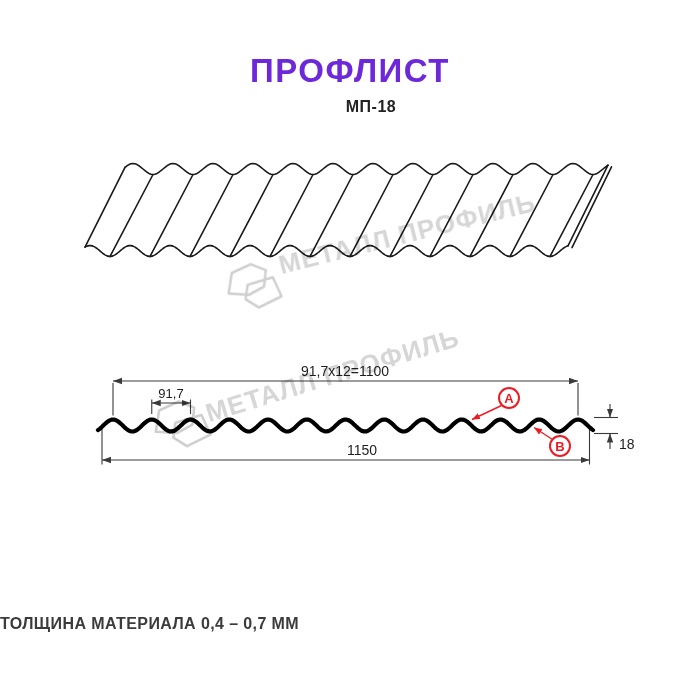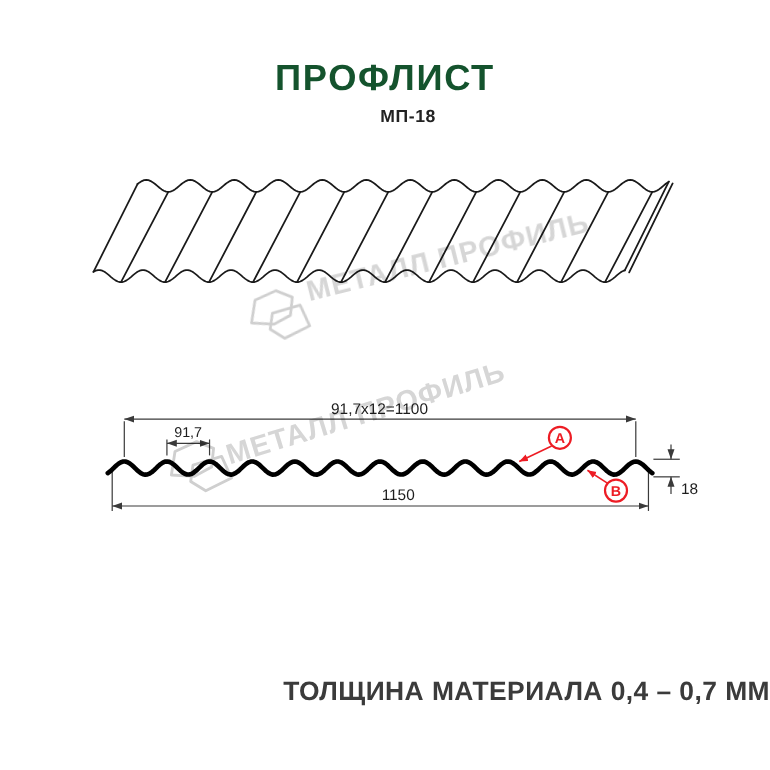--- a/index.html
+++ b/index.html
@@ -4,21 +4,21 @@
 <style>
   html,body{margin:0;padding:0;background:#fff;}
   #stage{
     position:relative;width:700px;height:700px;background:#ffffff;
     font-family:"Liberation Sans",sans-serif;overflow:hidden;
   }
   
   .hdr{position:absolute;left:0;top:54px;width:700px;text-align:center;}
   .hdr h1{
     margin:0;font-size:33px;font-weight:bold;letter-spacing:1.5px;
-    color:#14532d;line-height:1.05;
+    color:#6d28d9;line-height:1.05;
   }
   .hdr .sub{
     margin-top:9px;font-size:16px;font-weight:bold;letter-spacing:.5px;color:#222;padding-left:42px;
   }
   
   svg{position:absolute;left:0;overflow:visible;}
   #sheet3d{top:140px;}
   #dimdraw{top:358px;}
   .dimtxt{font-family:"Liberation Sans",sans-serif;font-size:14px;fill:#1e1e1e;}
   .dimtxt.small{font-size:13px;}
@@ -29,22 +29,22 @@
     position:absolute;white-space:nowrap;font-weight:bold;font-size:26px;
     letter-spacing:1px;color:#d6d6d6;transform-origin:left bottom;
   }
   #wm1-text{left:283px;top:250px;transform:rotate(-14deg);}
   #wm2-text{left:211px;top:398px;transform:rotate(-17deg);}
   .wm-logo{position:absolute;}
   #wm1-logo{left:224px;top:262px;transform:rotate(-8deg);}
   #wm2-logo{left:151px;top:399px;transform:rotate(-8deg);}
   
   .ftr{
-    position:absolute;left:0;top:615px;width:700px;text-align:right;
-    font-size:24px;font-weight:bold;letter-spacing:.4px;color:#3b3b3b;
+    position:absolute;left:0;top:615px;width:700px;text-align:left;
+    font-size:16px;font-weight:bold;letter-spacing:.4px;color:#3b3b3b;
   }
 </style>
 </head>
 <body>
 
 <div id="stage">
 
   <div class="hdr">
     <h1>ПРОФЛИСТ</h1>
     <div class="sub">МП-18</div>

